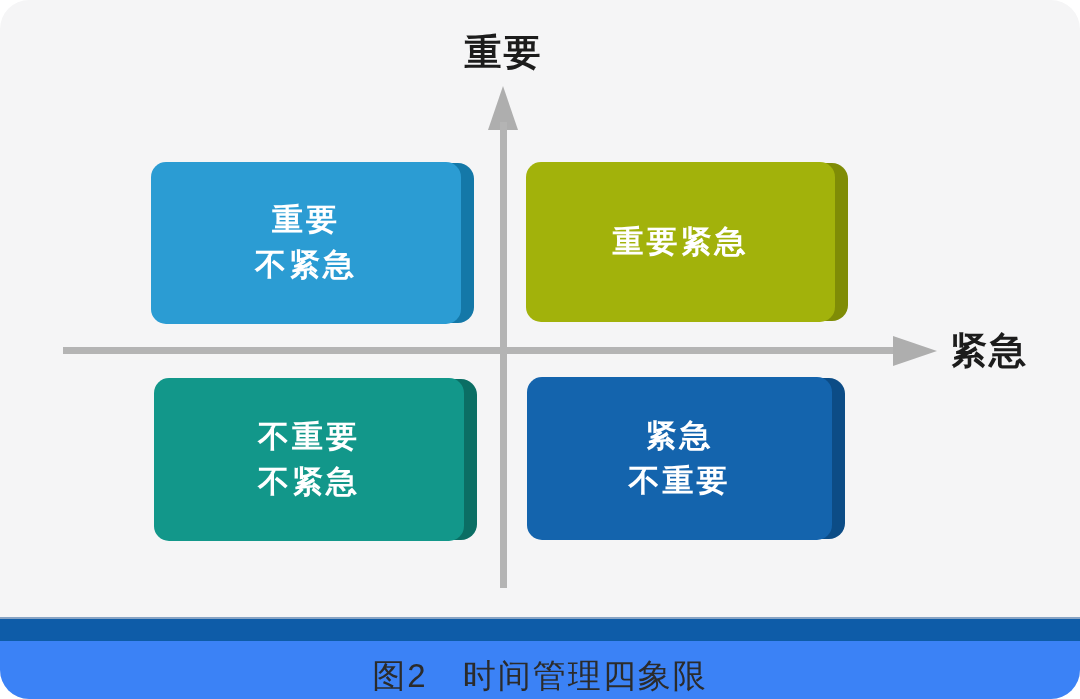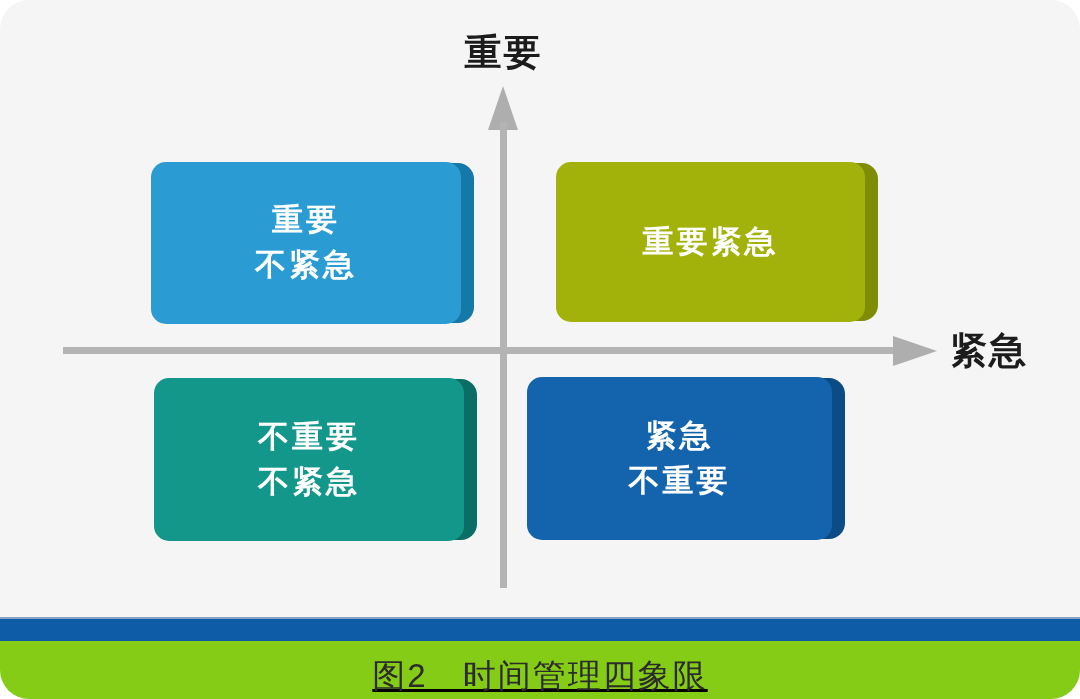--- a/index.html
+++ b/index.html
@@ -30,31 +30,31 @@
   .box{position:absolute;border-radius:16px;}
   .face{
     position:absolute;left:-1px;top:-1px;bottom:-1px;right:13px;border-radius:15px;
     display:flex;flex-direction:column;align-items:center;justify-content:center;
     color:#ffffff;font-weight:bold;font-size:31px;line-height:1.45;letter-spacing:3px;
     text-align:center;
   }
   .line:empty{display:none;}
   .box.tl{left:152px;top:163px;width:322px;height:160px;background:#1478A8;}
   .box.tl .face{background:#2B9CD3;}
-  .box.tr{left:557px;top:163px;width:321px;height:158px;background:#7F8C06;}
+  .box.tr{left:527px;top:163px;width:321px;height:158px;background:#7F8C06;}
   .box.tr .face{background:#A2B20B;}
   .box.bl{left:155px;top:379px;width:322px;height:161px;background:#0B6E64;}
   .box.bl .face{background:#12978A;}
   .box.br{left:528px;top:378px;width:317px;height:161px;background:#0C4C86;}
   .box.br .face{background:#1464AD;}
   .bar{
     position:absolute;left:0;top:617px;width:1080px;height:24px;
     background:linear-gradient(180deg,#87a3c4 0,#87a3c4 2px,#0E5CA8 2px);
   }
-  .caption-area{position:absolute;left:0;top:641px;width:1080px;height:58px;background:#84cc16;text-decoration:underline;}
+  .caption-area{position:absolute;left:0;top:641px;width:1080px;height:58px;background:#3b82f6;}
   .caption{
     margin-top:13px;text-align:center;font-size:33px;color:#2b2b2b;
     letter-spacing:2px;font-weight:normal;
   }
 </style>
 </head>
 <body>
 
 <div class="stage">
 

